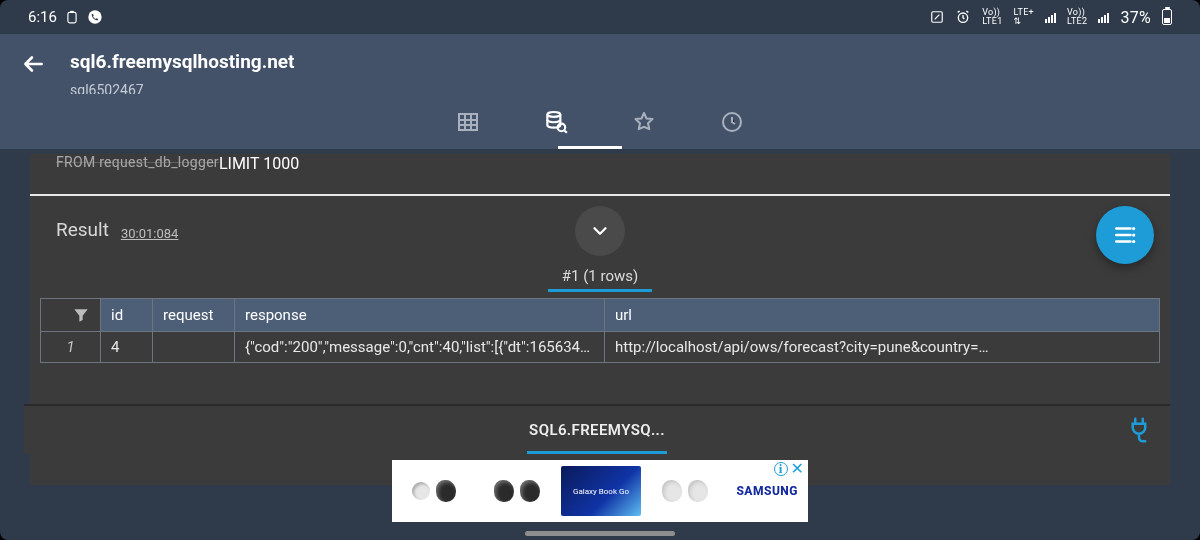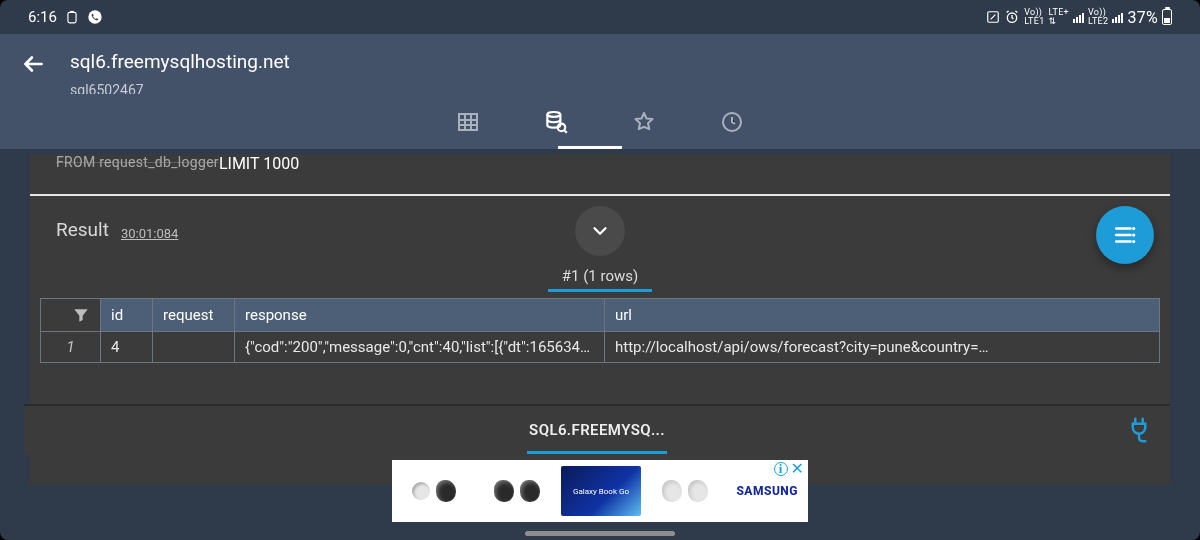--- a/index.html
+++ b/index.html
@@ -3,35 +3,35 @@
   <meta charset="utf-8">
   <style>
     * { margin:0; padding:0; box-sizing:border-box; font-family:Roboto,Arial,sans-serif; -webkit-font-smoothing:antialiased; }
     body { width:1200px; height:540px; background:#000; overflow:hidden; position:relative; }
 
     .device { position:absolute; inset:0; background:#2f3b4a; border-radius:8px; }
 
     
     .statusbar { height:34px; display:flex; align-items:center; justify-content:space-between; padding:0 28px; color:#fff; font-size:15px; }
     .sb-left { display:flex; align-items:center; gap:8px; }
-    .sb-right { display:flex; align-items:center; gap:4px; font-size:11px; letter-spacing:.3px; }
+    .sb-right { display:flex; align-items:center; gap:11px; font-size:11px; letter-spacing:.3px; }
     .sb-right .stack { display:inline-flex; flex-direction:column; line-height:9px; font-size:9px; text-align:left; }
     .sb-right .lte { display:inline-flex; flex-direction:column; line-height:9px; font-size:9px; }
     .sb-right .bars { display:inline-flex; align-items:flex-end; gap:1px; height:12px; }
     .sb-right .bars i { width:2px; background:#fff; display:block; }
     .sb-right .bars i:nth-child(1){height:4px} .sb-right .bars i:nth-child(2){height:6px} .sb-right .bars i:nth-child(3){height:8px} .sb-right .bars i:nth-child(4){height:10px}
     .sb-right .pct { font-size:16px; }
     .batt { width:10px; height:16px; border:1px solid #fff; border-radius:2px; position:relative; }
     .batt::before { content:""; position:absolute; top:-3px; left:2px; width:5px; height:2px; background:#fff; border-radius:1px; }
     .batt i { position:absolute; bottom:1px; left:1px; right:1px; height:35%; background:#fff; }
 
     
     .appbar { height:60px; display:flex; align-items:center; padding:0 18px; gap:22px; color:#fff; background:#445269; }
     .back { width:30px; height:30px; display:flex; align-items:center; justify-content:center; cursor:pointer; }
-    .titles .t1 { font-size:19px; font-weight:400;margin-top:20px; }
+    .titles .t1 { font-size:19px; font-weight:700;margin-top:20px; }
     .titles .t2 { font-size:14px; color:#c6ccd6; margin-top:9px;text-decoration:underline; }
 
     
     .tabs { height:55px; display:flex; align-items:center; justify-content:center; gap:56px; background:#445269; color:#a9b1bf; position:relative; }
     .tab { width:32px; height:32px; display:flex; align-items:center; justify-content:center; cursor:pointer; color:#a9b1bf; position:relative; }
     .tab.active { color:#fff; }
     .tabs .indicator { position:absolute; bottom:0; height:3px; width:64px; background:#fff; left:558px; }
 
     
     .content { background:#3b3b3b; position:absolute; left:30px; right:30px; top:154px; bottom:55px; border-radius:0; }

